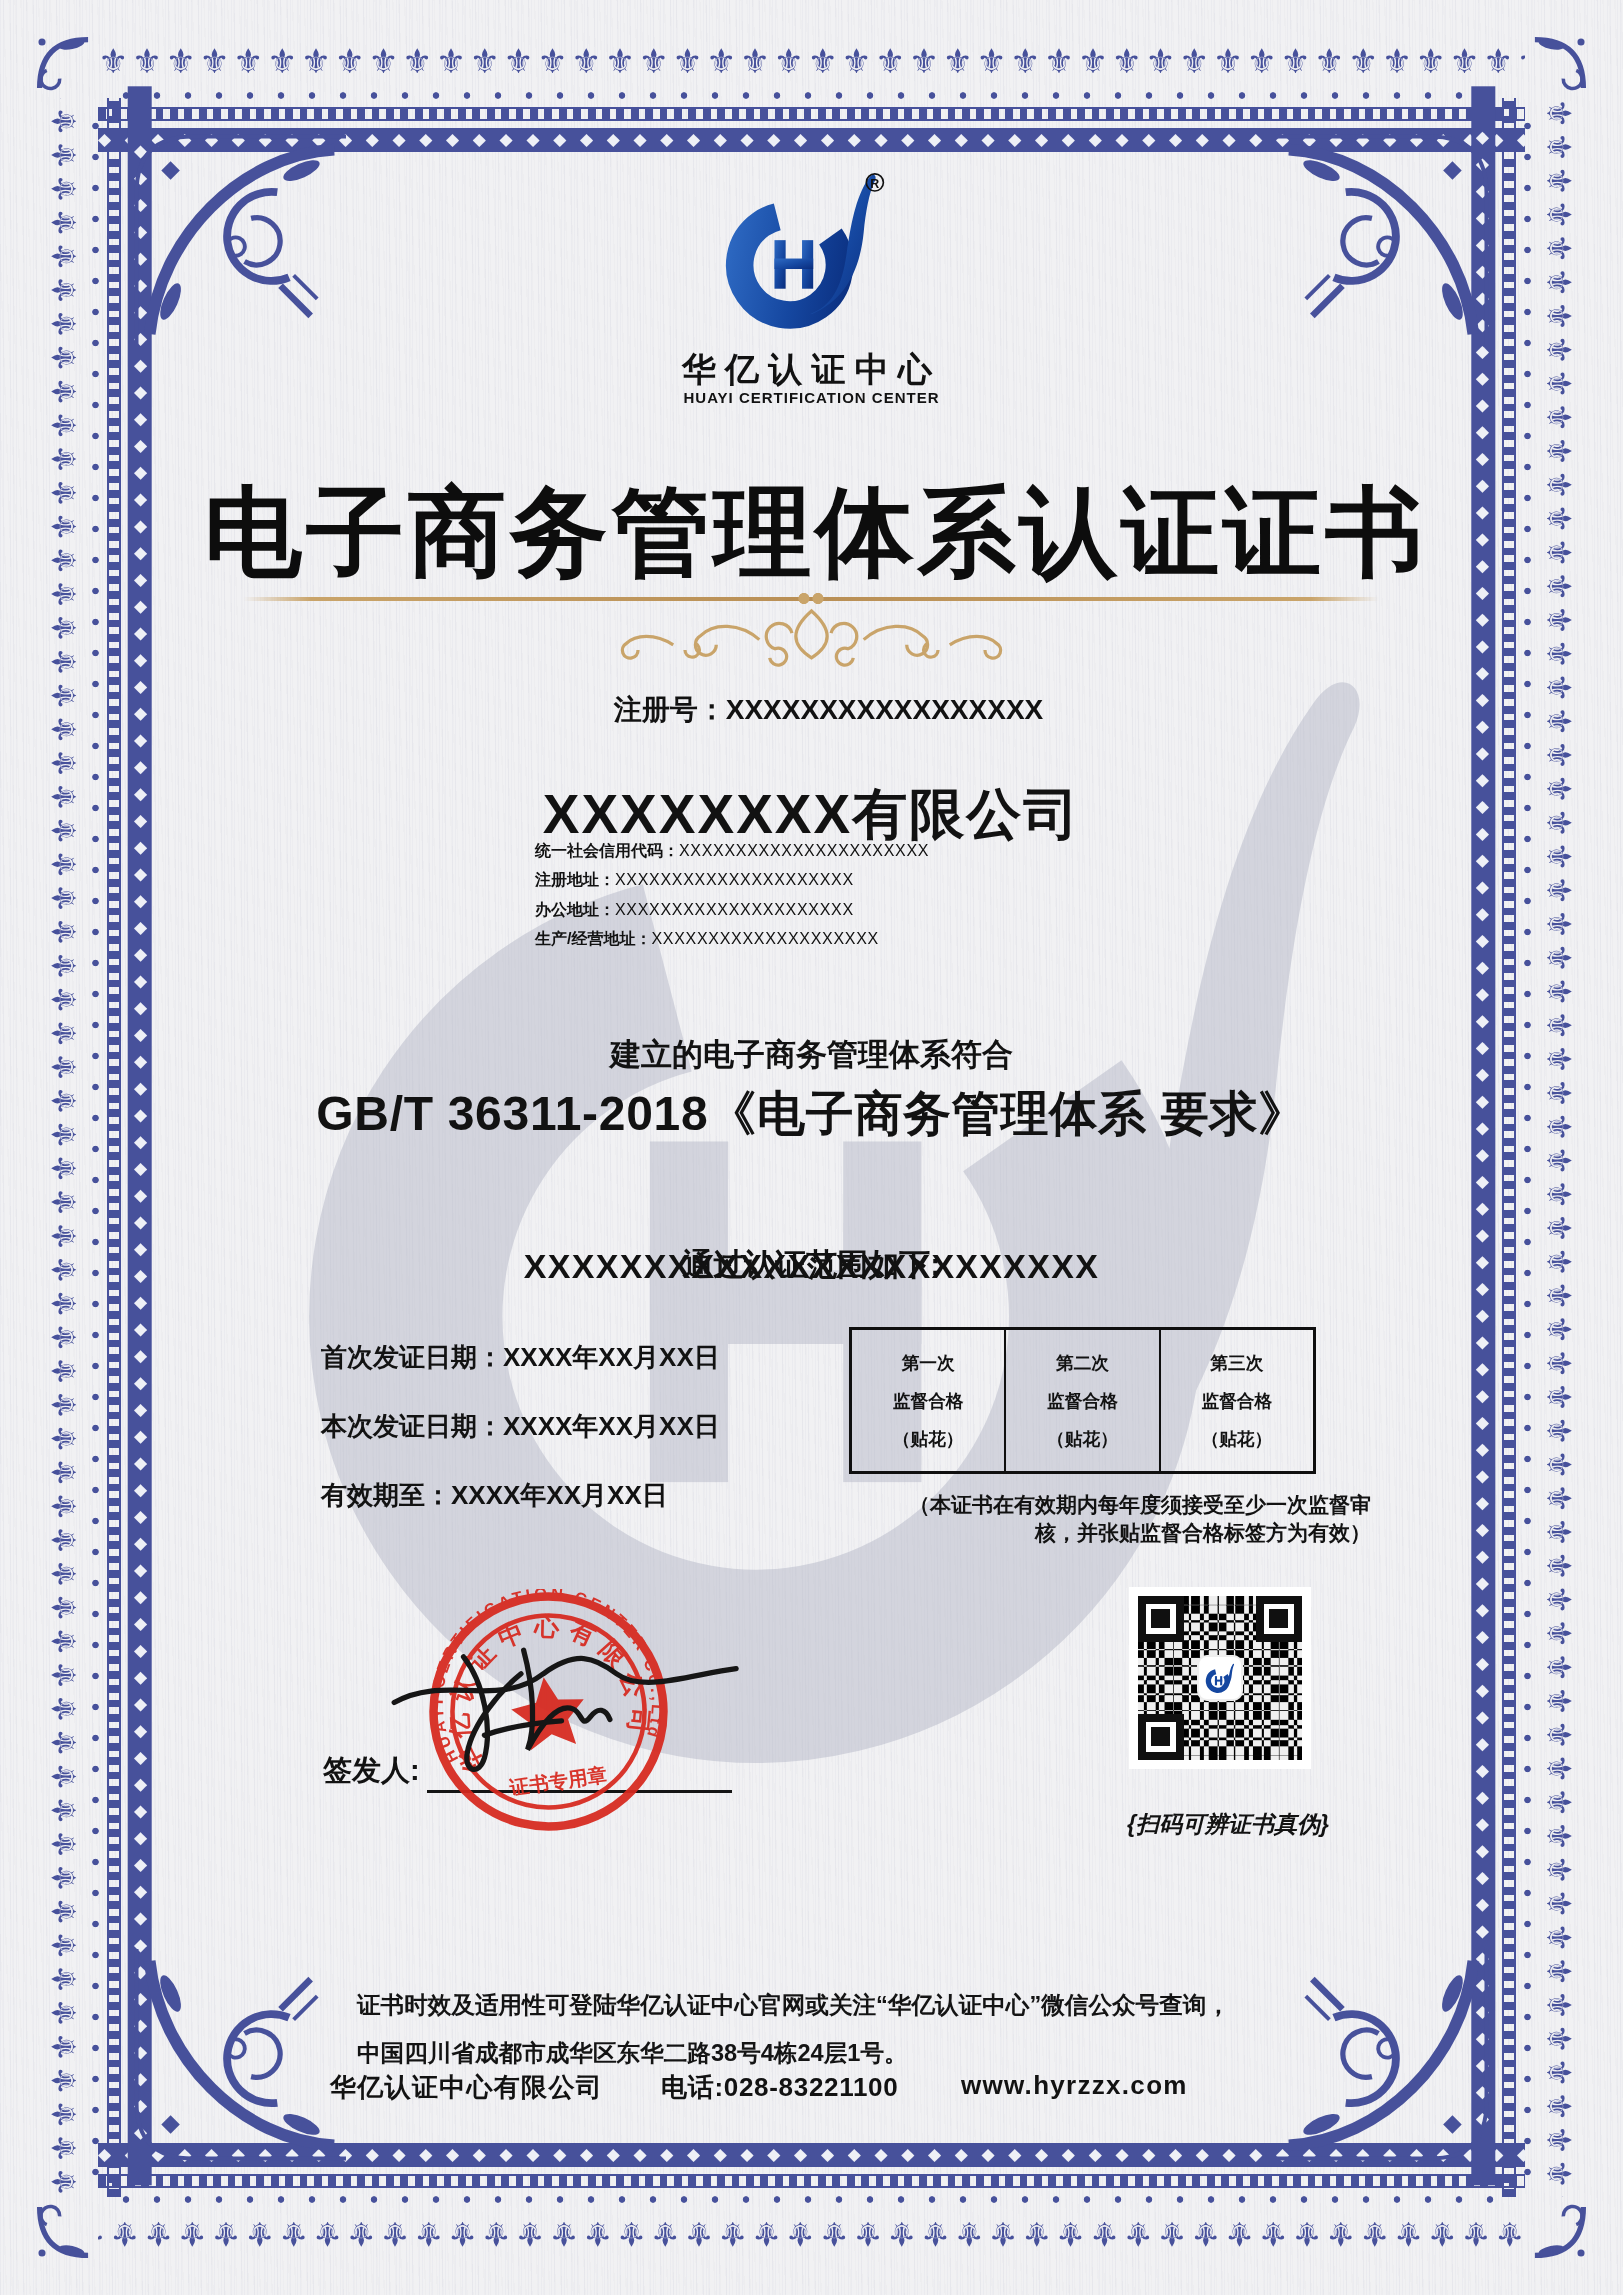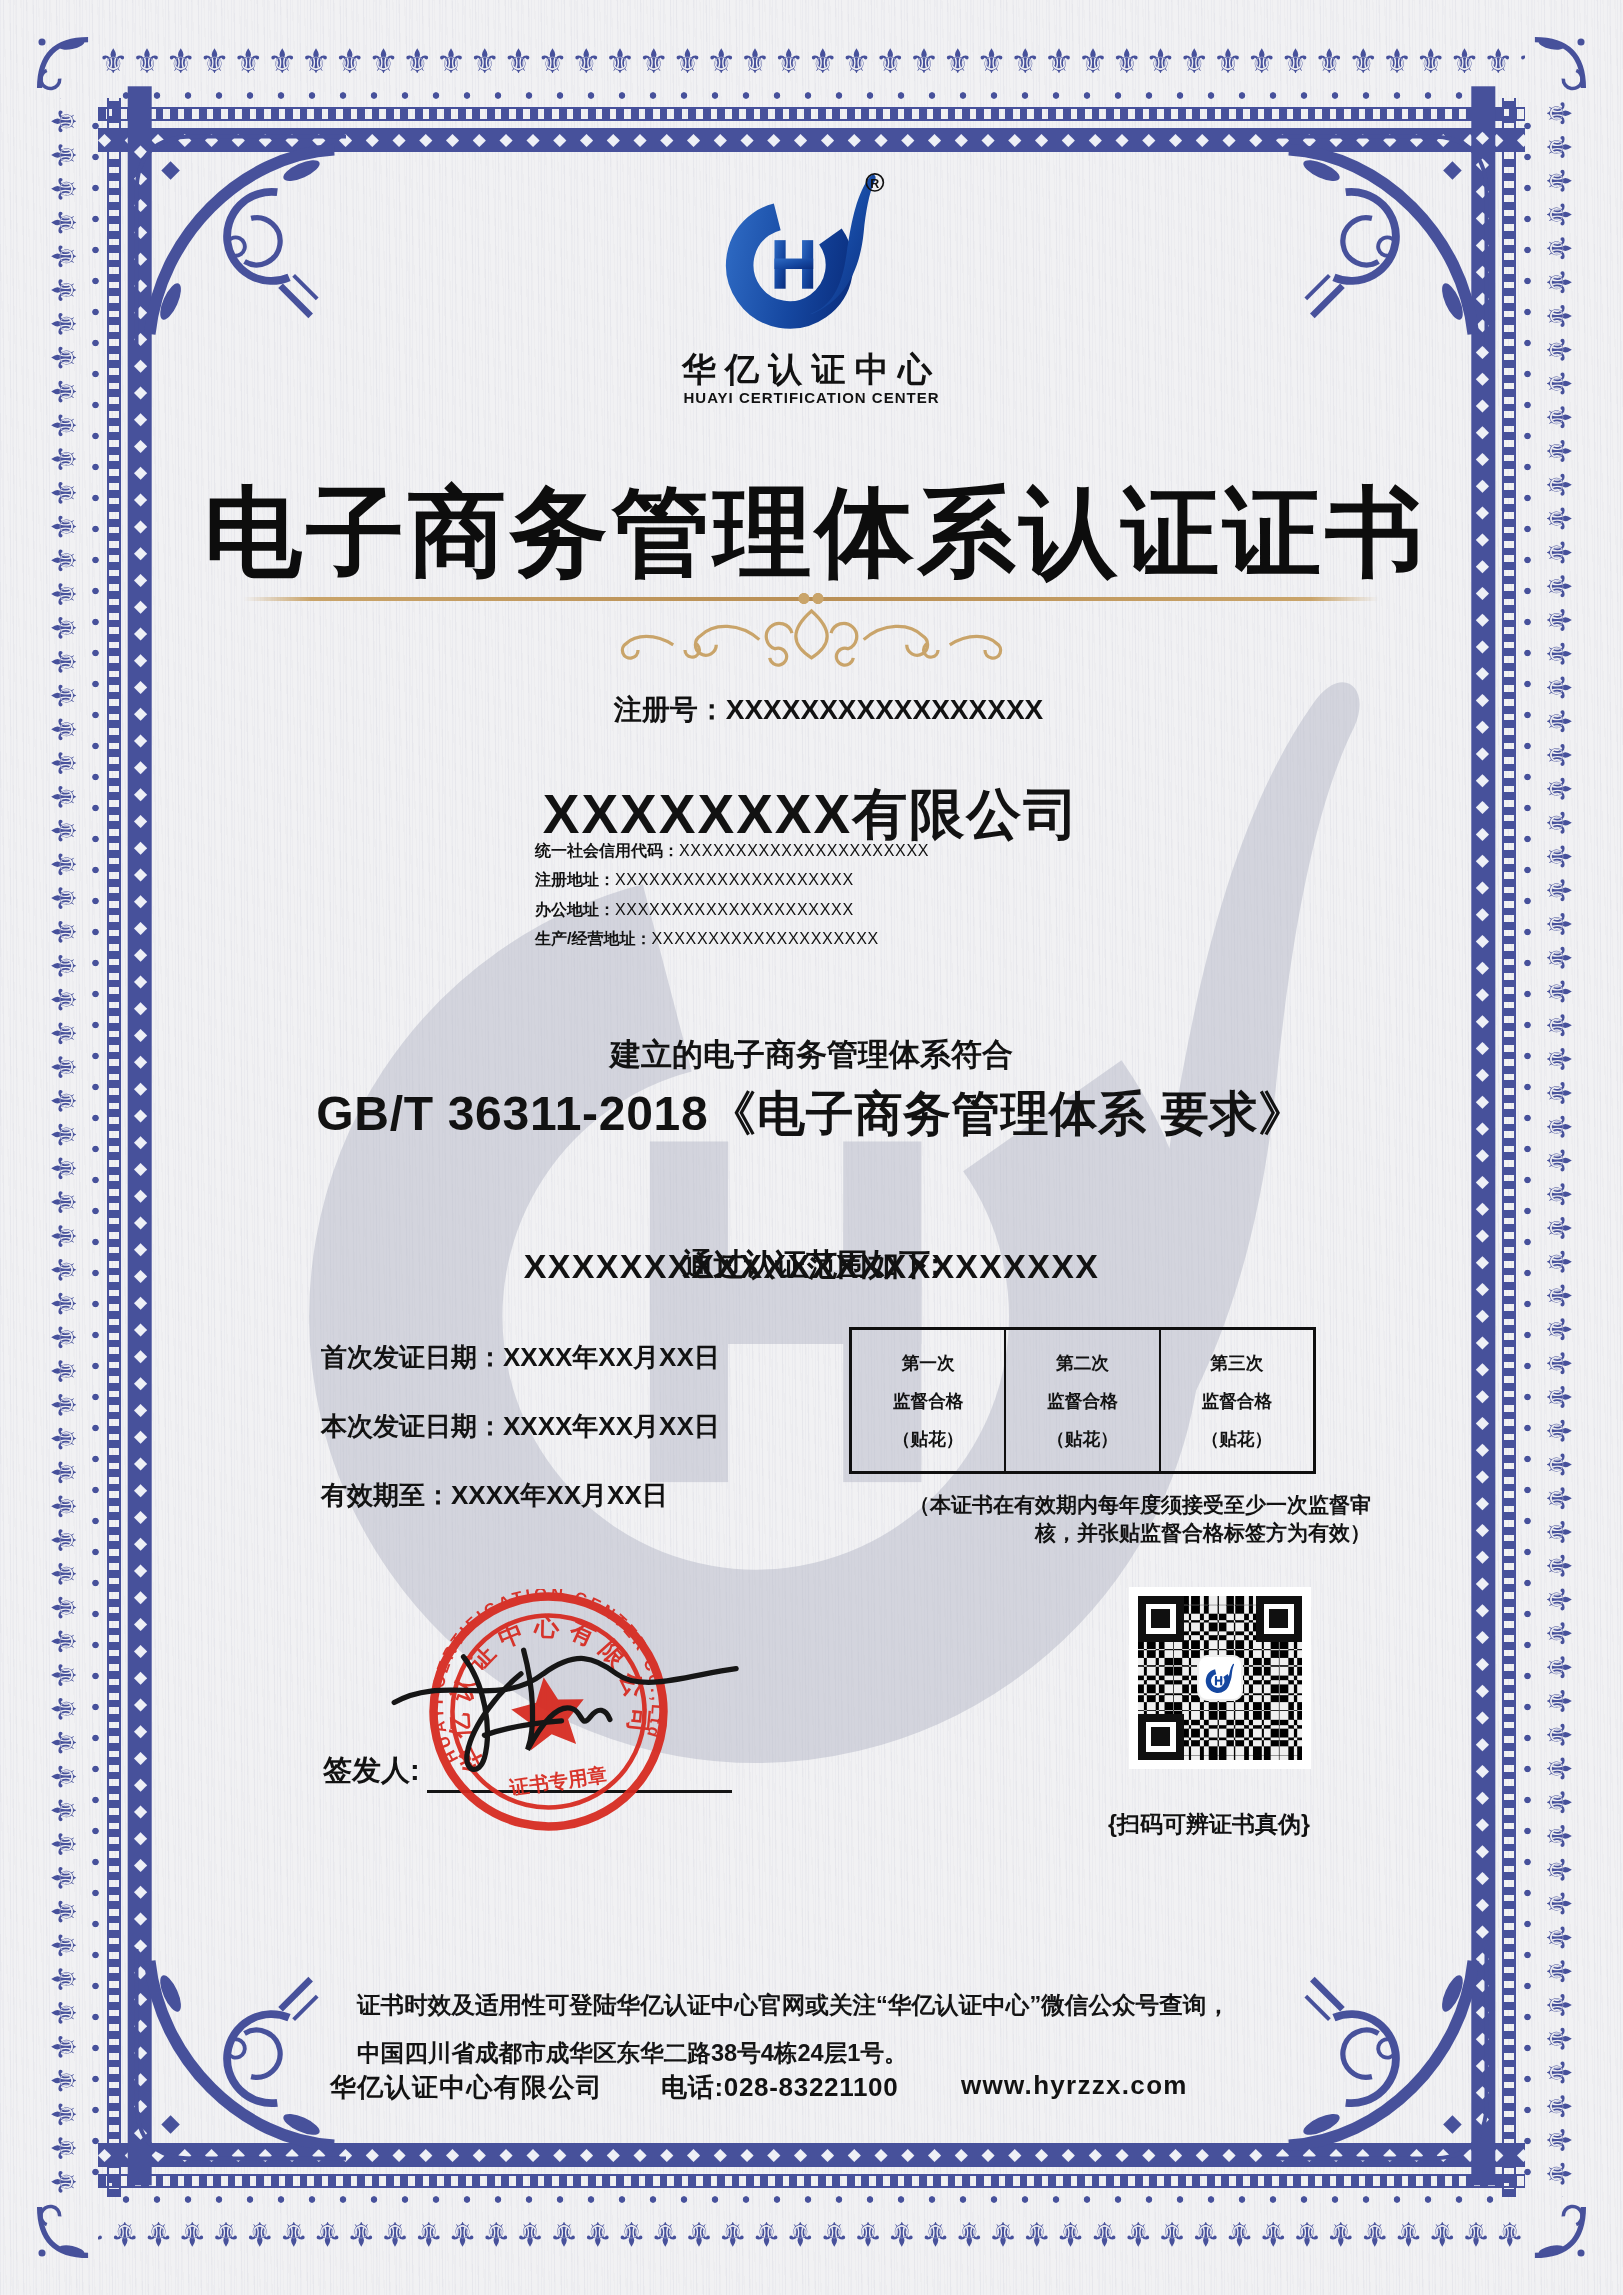--- a/index.html
+++ b/index.html
@@ -115,21 +115,21 @@
   .qr-noise{position:relative;width:164px;height:164px;
     background-image:repeating-conic-gradient(#101010 0 25%,#fff 0 50%),repeating-conic-gradient(#101010 0 25%,#fff 0 50%);
     background-size:17.7px 17.7px,30px 30px;background-position:0 0,5.9px 9.2px;background-blend-mode:difference;}
   .qr-finder{position:absolute;width:46px;height:46px;border:8.5px solid #101010;background:#fff;}
   .qr-finder::after{content:"";position:absolute;left:4.6px;top:4.6px;width:19.6px;height:19.6px;background:#101010;}
   .qf-tl{left:0;top:0;}
   .qf-tr{right:0;top:0;}
   .qf-bl{left:0;bottom:0;}
   .qr-chip{position:absolute;left:50%;top:50%;width:42px;height:42px;transform:translate(-50%,-50%);
     background:#fff;border-radius:7.9px;box-shadow:0 0 0 2px #eee;display:flex;align-items:center;justify-content:center;color:#1547a0;}
-  .qr-caption{left:1035px;top:1809px;width:275px;text-align:right;font-size:23px;font-weight:600;z-index:5;}
+  .qr-caption{left:1127px;top:1809px;width:275px;text-align:left;font-size:23px;font-weight:600;z-index:5;font-style:italic;}
 
   .verify-block{left:357px;top:1981px;width:982px;font-size:23.6px;font-weight:600;line-height:48px;z-index:5;color:#141414;}
   .bottom-bar{top:2070px;left:0;right:0;z-index:5;font-size:26px;font-weight:700;}
   .bb-company{position:absolute;left:330px;letter-spacing:1.3px;}
   .bb-phone{position:absolute;left:661px;letter-spacing:0.7px;}
   .bb-website{position:absolute;left:961px;letter-spacing:1.3px;}
 </style>
 </head>
 <body>
 

